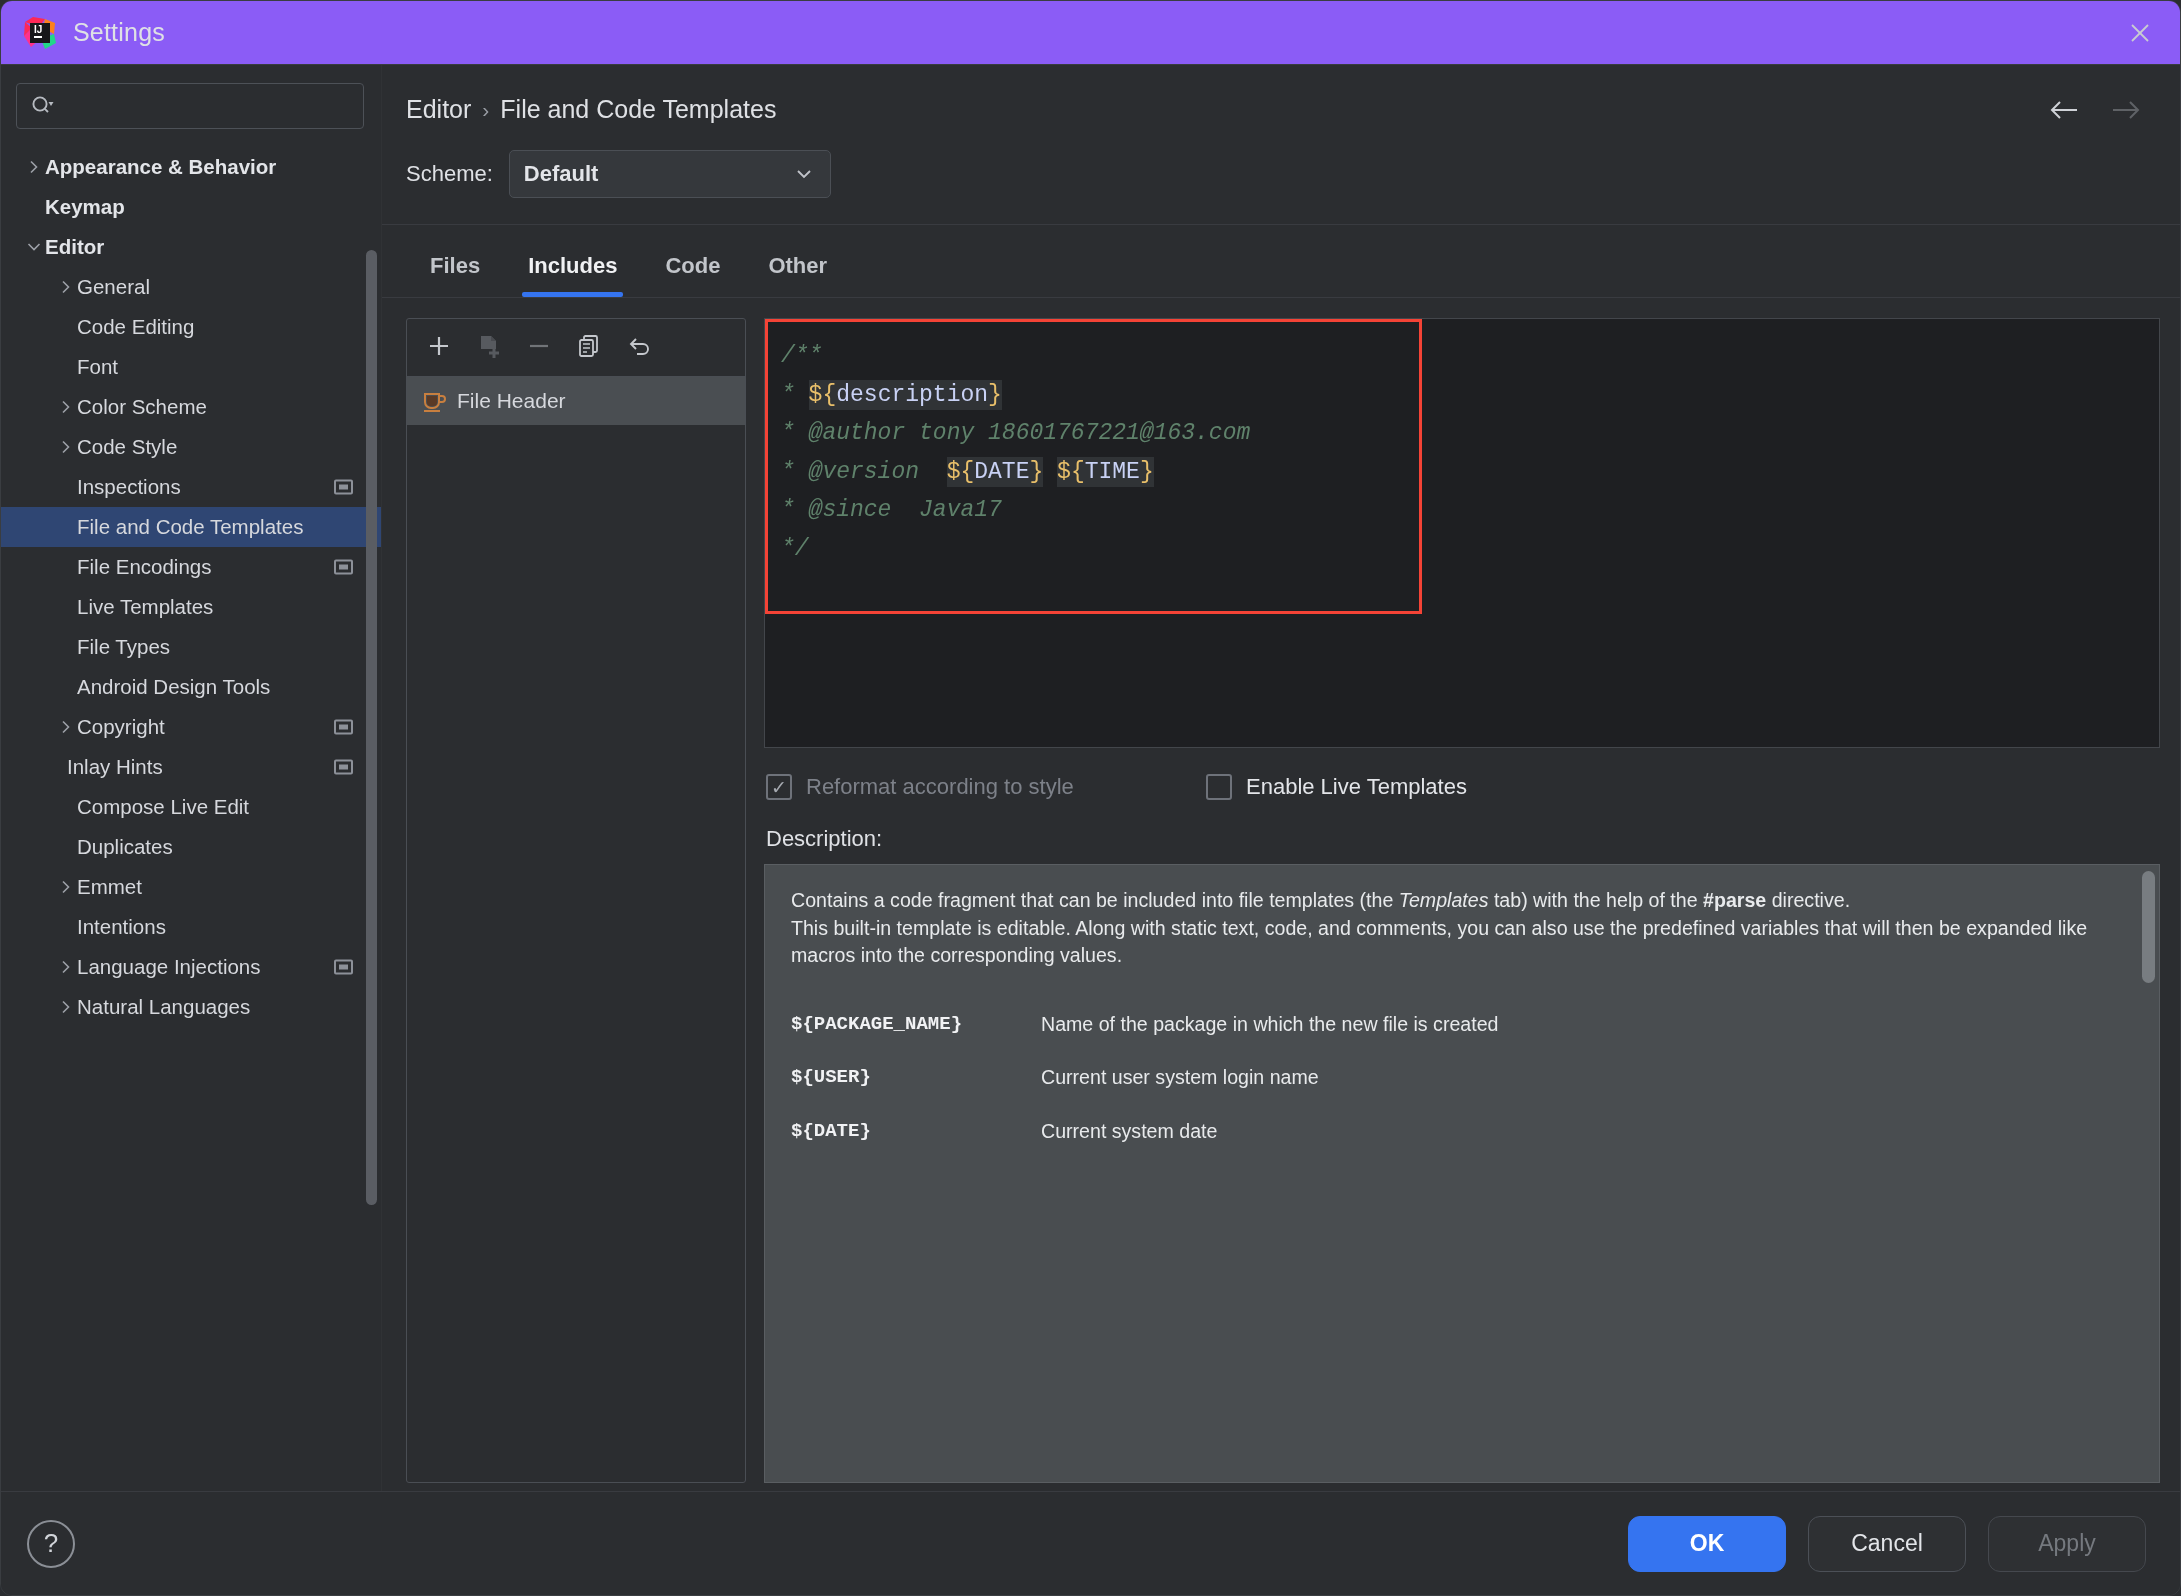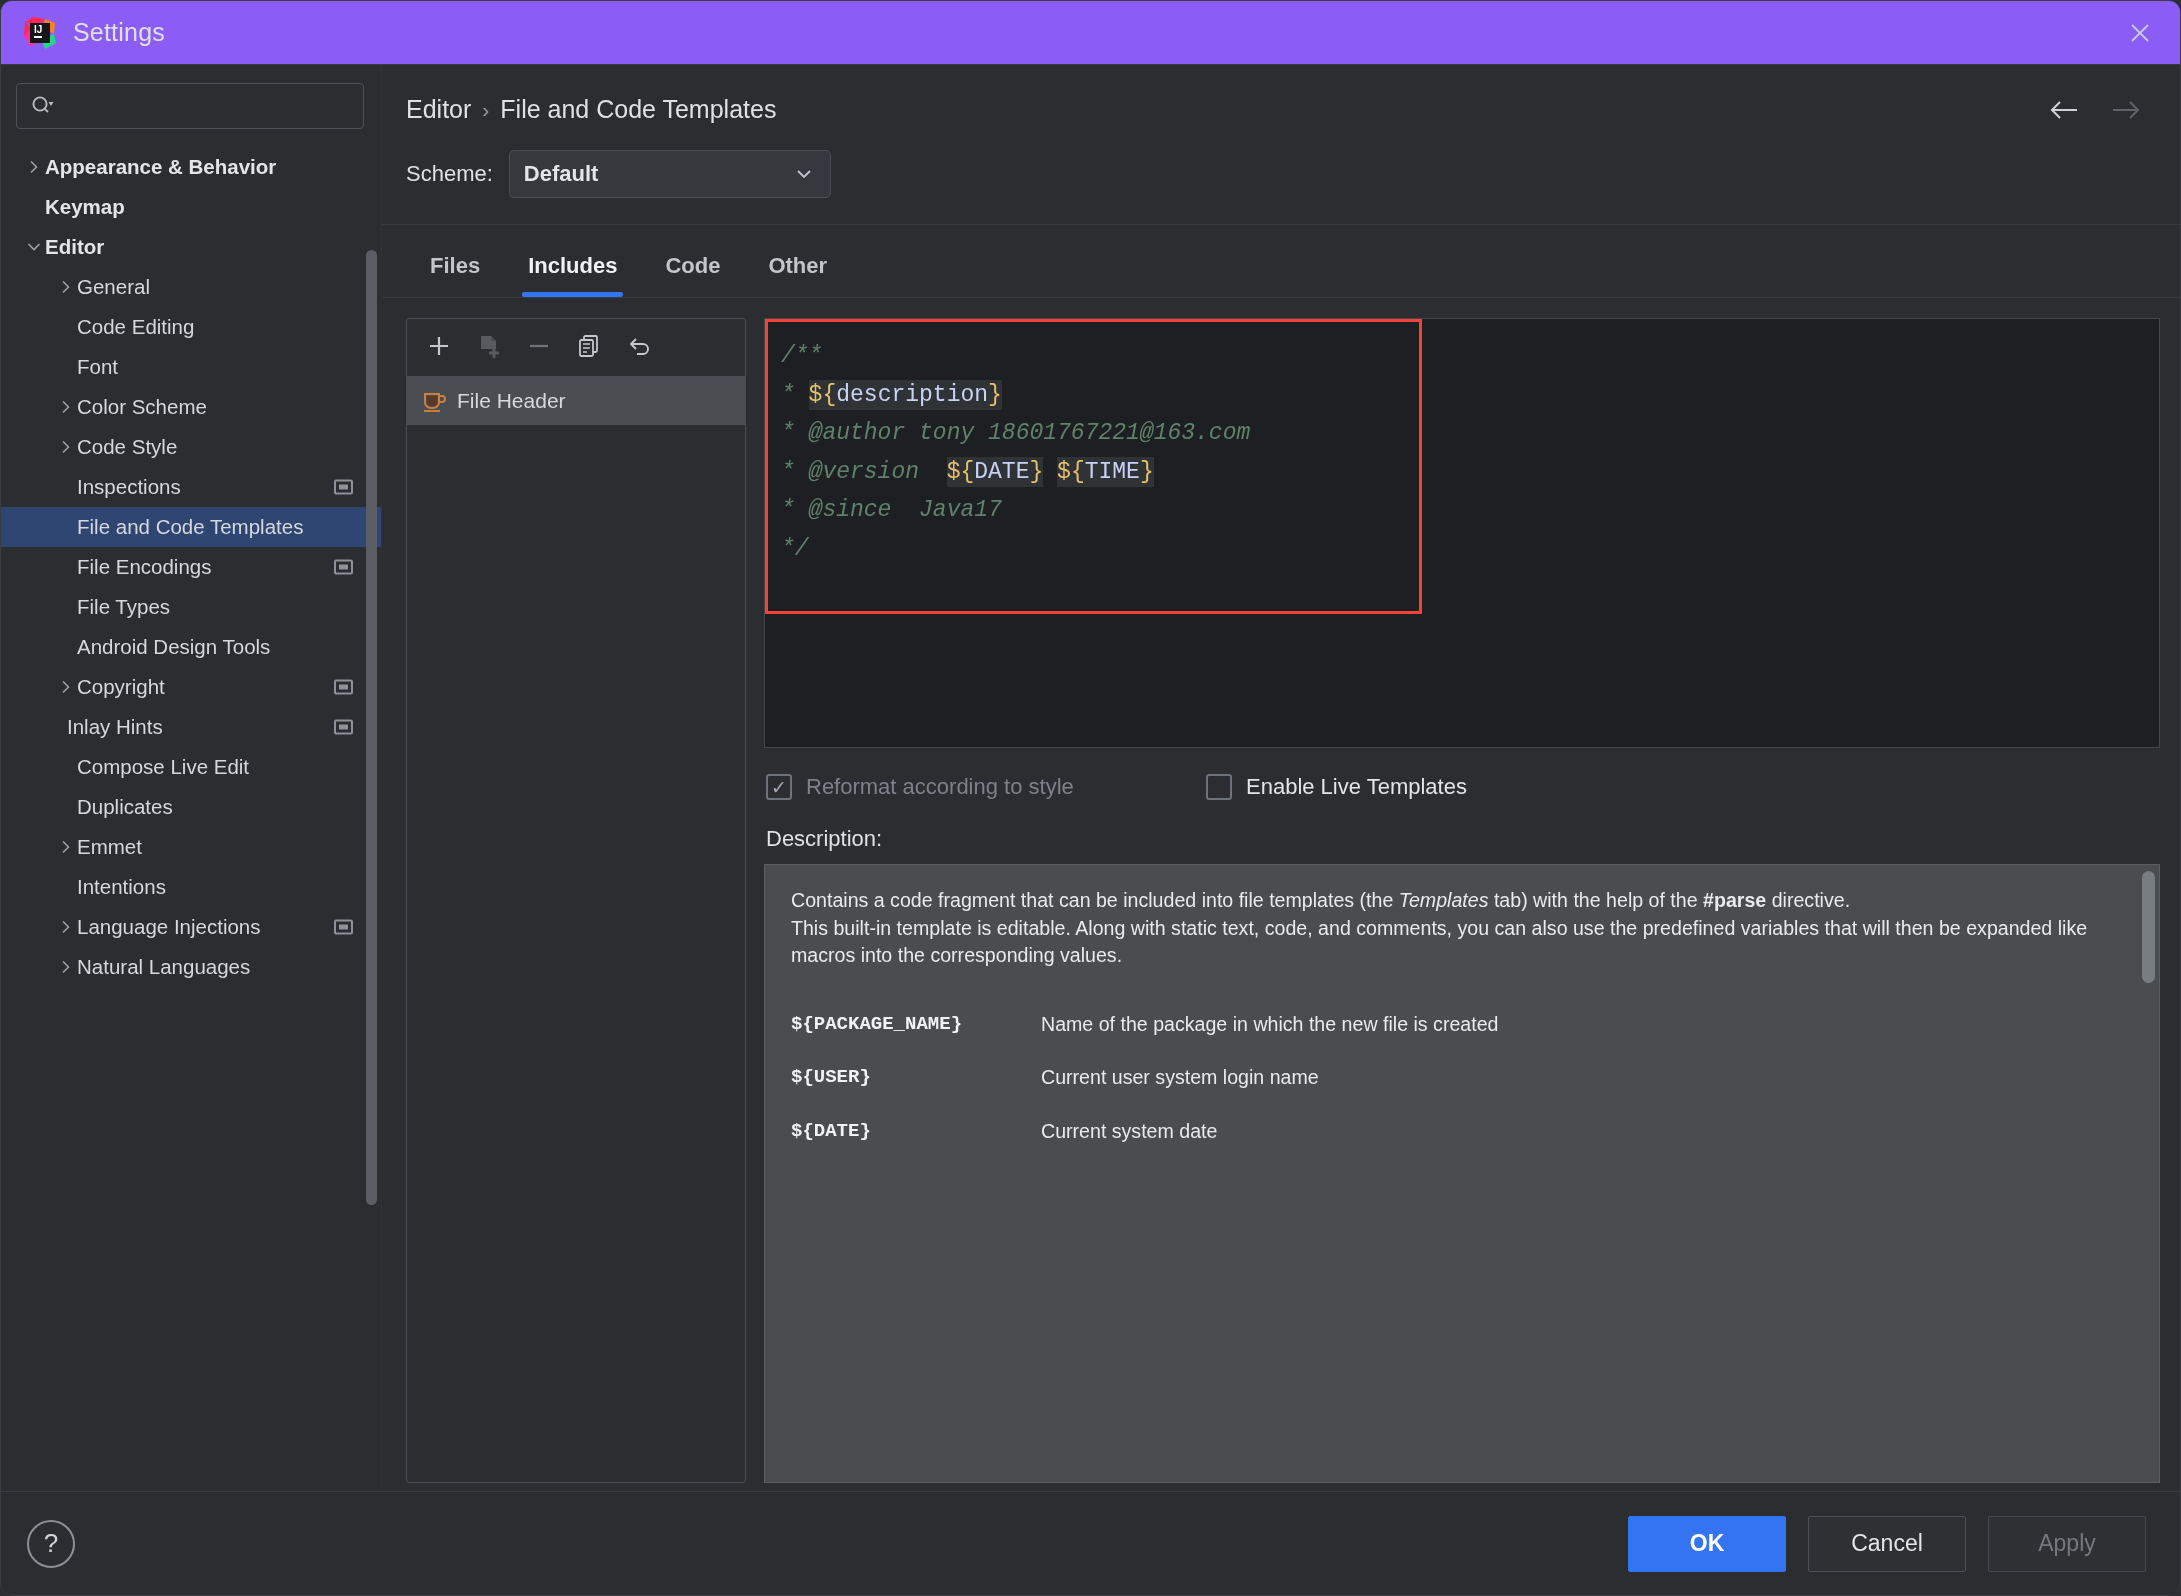--- a/index.html
+++ b/index.html
@@ -226,21 +226,21 @@
     border-top: 1px solid #393b40;
     padding: 0 34px 0 26px; background: #2b2d30;
   }
   .help-btn {
     width: 48px; height: 48px; border-radius: 50%; border: 2px solid #8b8f96;
     display: flex; align-items: center; justify-content: center;
     color: #d2d5da; font-size: 26px; cursor: pointer;
   }
   .footer-spacer { flex: 1 1 auto; }
   .fbtn {
-    min-width: 158px; height: 56px; border-radius: 2px;
+    min-width: 158px; height: 56px; border-radius: 12px;
     display: flex; align-items: center; justify-content: center;
     font-size: 23px; cursor: pointer; margin-left: 22px;
     border: 1px solid #4c5057; color: #e3e5e9; background: #2e3033;
     padding: 0 24px;
   }
   .fbtn.primary { background: #3574f0; border-color: #3574f0; color: #ffffff; font-weight: bold; }
   .fbtn.disabled { color: #75797f; border-color: #45484e; }
 </style>
 </head>
 <body>
@@ -351,20 +351,24 @@
           </div>
           <div class="tree-row" style="padding-left: 54px;">
             <span class="tw"></span>
             <span class="tree-label">File Encodings</span>
             <span class="proj-icon">
               <i></i>
             </span>
           </div>
           <div class="tree-row" style="padding-left: 54px;">
             <span class="tw"></span>
+            <span class="tree-label">Live Templates</span>
+          </div>
+          <div class="tree-row" style="padding-left: 54px;">
+            <span class="tw"></span>
             <span class="tree-label">File Types</span>
           </div>
           <div class="tree-row" style="padding-left: 54px;">
             <span class="tw"></span>
             <span class="tree-label">Android Design Tools</span>
           </div>
           <div class="tree-row" style="padding-left: 54px;">
             <span class="tw">
               <svg width="16" height="16" viewBox="0 0 16 16">
                 <polyline points="5,2.5 10.5,8 5,13.5" fill="none" stroke="#9da0a8" stroke-width="1.6"></polyline>

